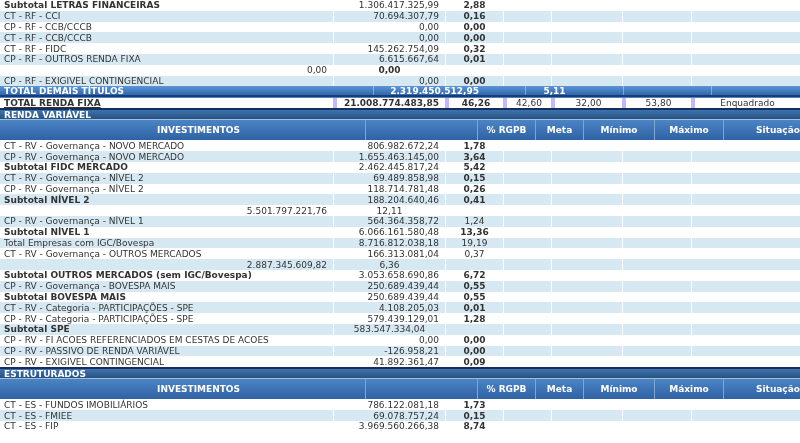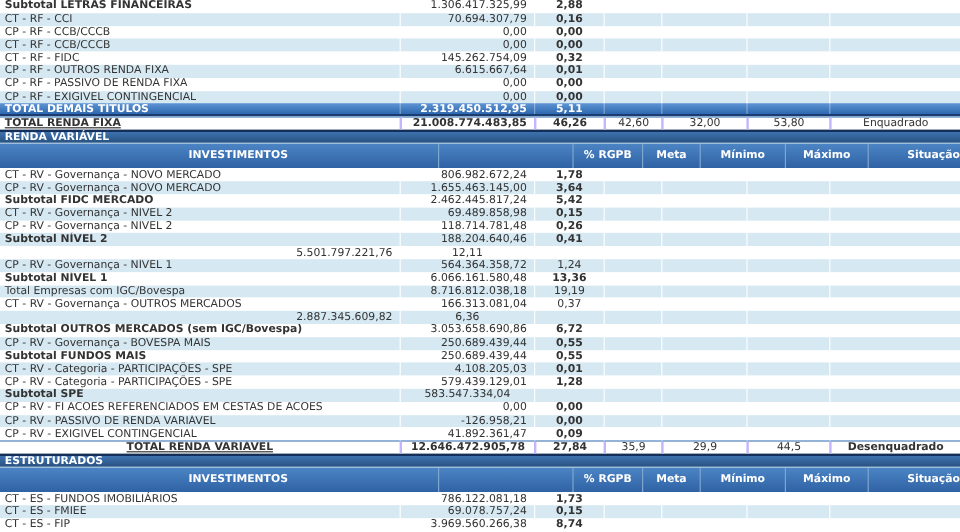--- a/index.html
+++ b/index.html
@@ -26,25 +26,25 @@
        border-top:2px solid #14305A;}
   .col-header{height:21.6px;box-sizing:border-box;color:#fff;font-weight:bold;
        background:linear-gradient(180deg,#4B84C4 0%,#2F62A4 100%);
        border-top:1px solid #9DBEDD;padding-left:32px;}
   .col-header .c{justify-content:center;border-left:1px solid #7FA6CF;}
   .col-header .c:first-child{border-left:none;}
   .th2{flex-direction:column;justify-content:center;line-height:9.5px;gap:33px;}
   .th2 span{display:block;text-align:center;}
   .dark-total{color:#fff;font-weight:bold;box-sizing:border-box;
        background:linear-gradient(180deg,#5D95D4 0%,#2F67B0 100%);
-       border-bottom:2px solid #1B3C6F;}
+       border-bottom:2px solid #1B3C6F;gap:40px;}
   .dark-total .c + .c{border-left:1px solid rgba(255,255,255,0.35);}
   .grid-total{background:#fff;font-weight:bold;box-sizing:border-box;
        border-top:1px solid #4F81BD;}
-  .grid-total .c{border-left:2px solid #c4b5fd;}
+  .grid-total .c{border-left:4px solid #c4b5fd;}
   .grid-total .c:first-child{border-left:none;text-decoration:underline;}
   .nw{font-weight:normal;}
 </style>
 </head>
 <body>
 
 <div>
   <div class="row w">
     <span class="c lbl bl">Subtotal LETRAS FINANCEIRAS</span>
       <span class="c val">1.306.417.325,99</span>
@@ -93,21 +93,20 @@
   <div class="row b">
     <span class="c lbl">CP - RF - OUTROS RENDA FIXA</span>
       <span class="c val">6.615.667,64</span>
       <span class="c pct">0,01</span>
       <span class="c"></span>
       <span class="c"></span>
       <span class="c"></span>
       <span class="c"></span>
   </div>
   <div class="row w">
-    <span class="c lbl">CP - RF - PASSIVO DE RENDA FIXA</span>
       <span class="c val">0,00</span>
       <span class="c pct">0,00</span>
       <span class="c"></span>
       <span class="c"></span>
       <span class="c"></span>
       <span class="c"></span>
   </div>
   <div class="row b">
     <span class="c lbl">CP - RF - EXIGIVEL CONTINGENCIAL</span>
       <span class="c val">0,00</span>
@@ -274,21 +273,21 @@
   <div class="row b">
     <span class="c lbl">CP - RV - Governança - BOVESPA MAIS</span>
       <span class="c val">250.689.439,44</span>
       <span class="c pct">0,55</span>
       <span class="c"></span>
       <span class="c"></span>
       <span class="c"></span>
       <span class="c"></span>
   </div>
   <div class="row w">
-    <span class="c lbl bl">Subtotal FUNDOS MAIS</span>
+    <span class="c lbl bl">Subtotal BOVESPA MAIS</span>
       <span class="c val">250.689.439,44</span>
       <span class="c pct">0,55</span>
       <span class="c"></span>
       <span class="c"></span>
       <span class="c"></span>
       <span class="c"></span>
   </div>
   <div class="row b">
     <span class="c lbl">CT - RV - Categoria - PARTICIPAÇÕES - SPE</span>
       <span class="c val">4.108.205,03</span>
@@ -337,29 +336,20 @@
   <div class="row w">
     <span class="c lbl">CP - RV - EXIGIVEL CONTINGENCIAL</span>
       <span class="c val">41.892.361,47</span>
       <span class="c pct">0,09</span>
       <span class="c"></span>
       <span class="c"></span>
       <span class="c"></span>
       <span class="c"></span>
   </div>
 
-  <div class="grid-total">
-    <span class="c lbl ctr" style="padding-left:0">TOTAL RENDA VARIÁVEL</span>
-      <span class="c val vc">12.646.472.905,78</span>
-      <span class="c pct">27,84</span>
-      <span class="c ctr nw">35,9</span>
-      <span class="c ctr nw">29,9</span>
-      <span class="c ctr nw">44,5</span>
-      <span class="c ctr">Desenquadrado</span>
-  </div>
 </div>
 
 <div>
   <div class="sec-header">
     <span>ESTRUTURADOS</span>
   </div>
   <div class="col-header">
     <span class="c">INVESTIMENTOS</span>
       <span class="c th2">
         <span>REG/REPLAN</span>

